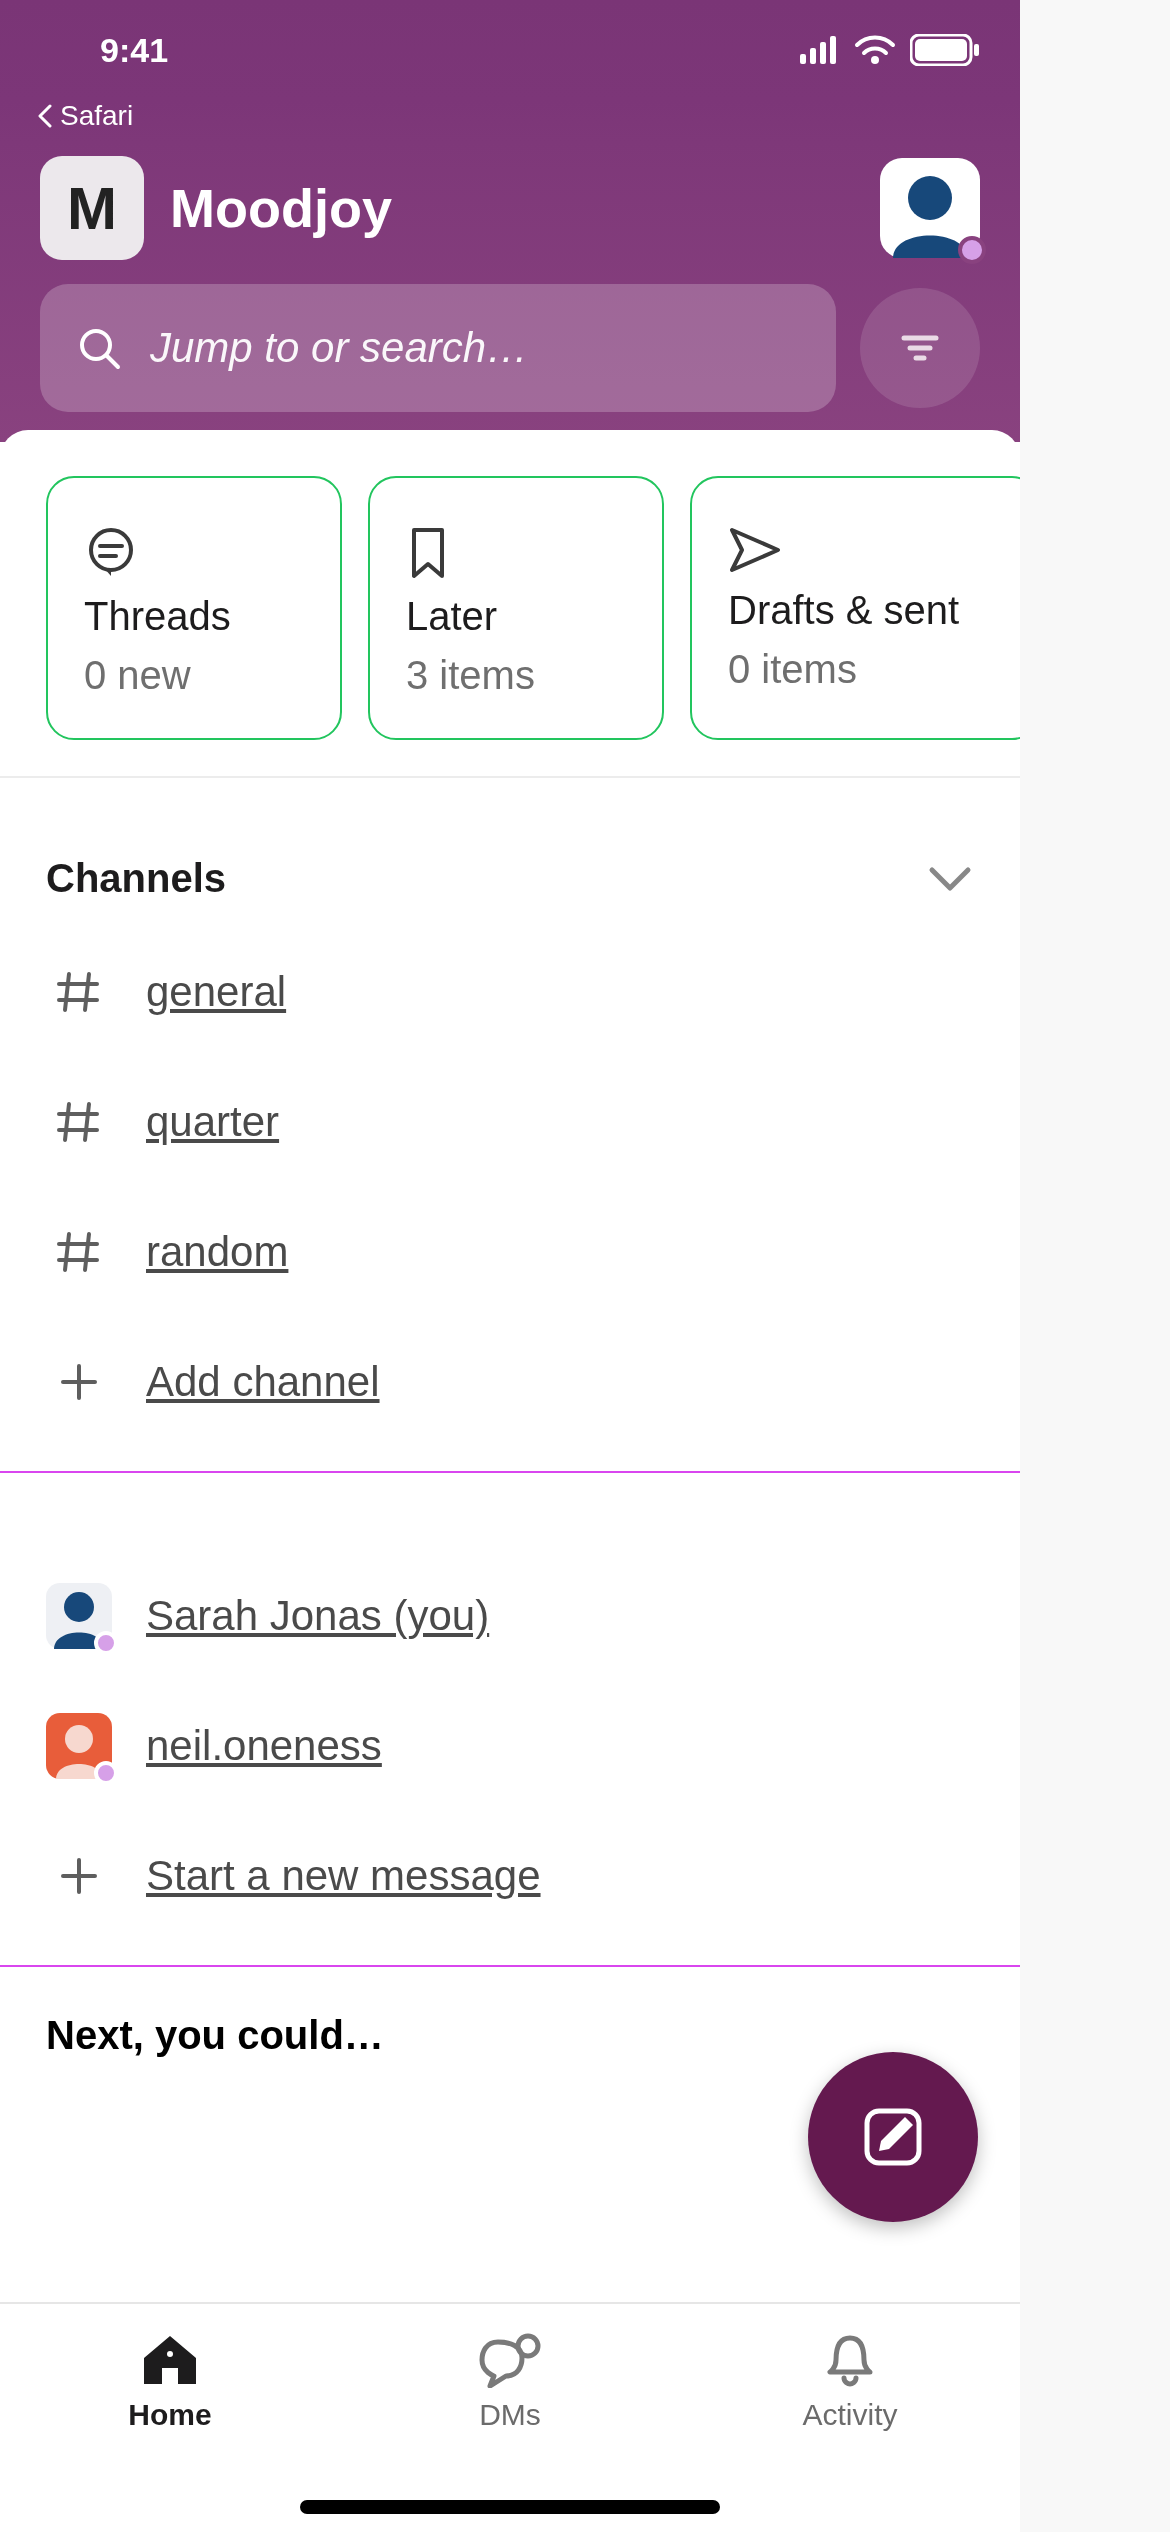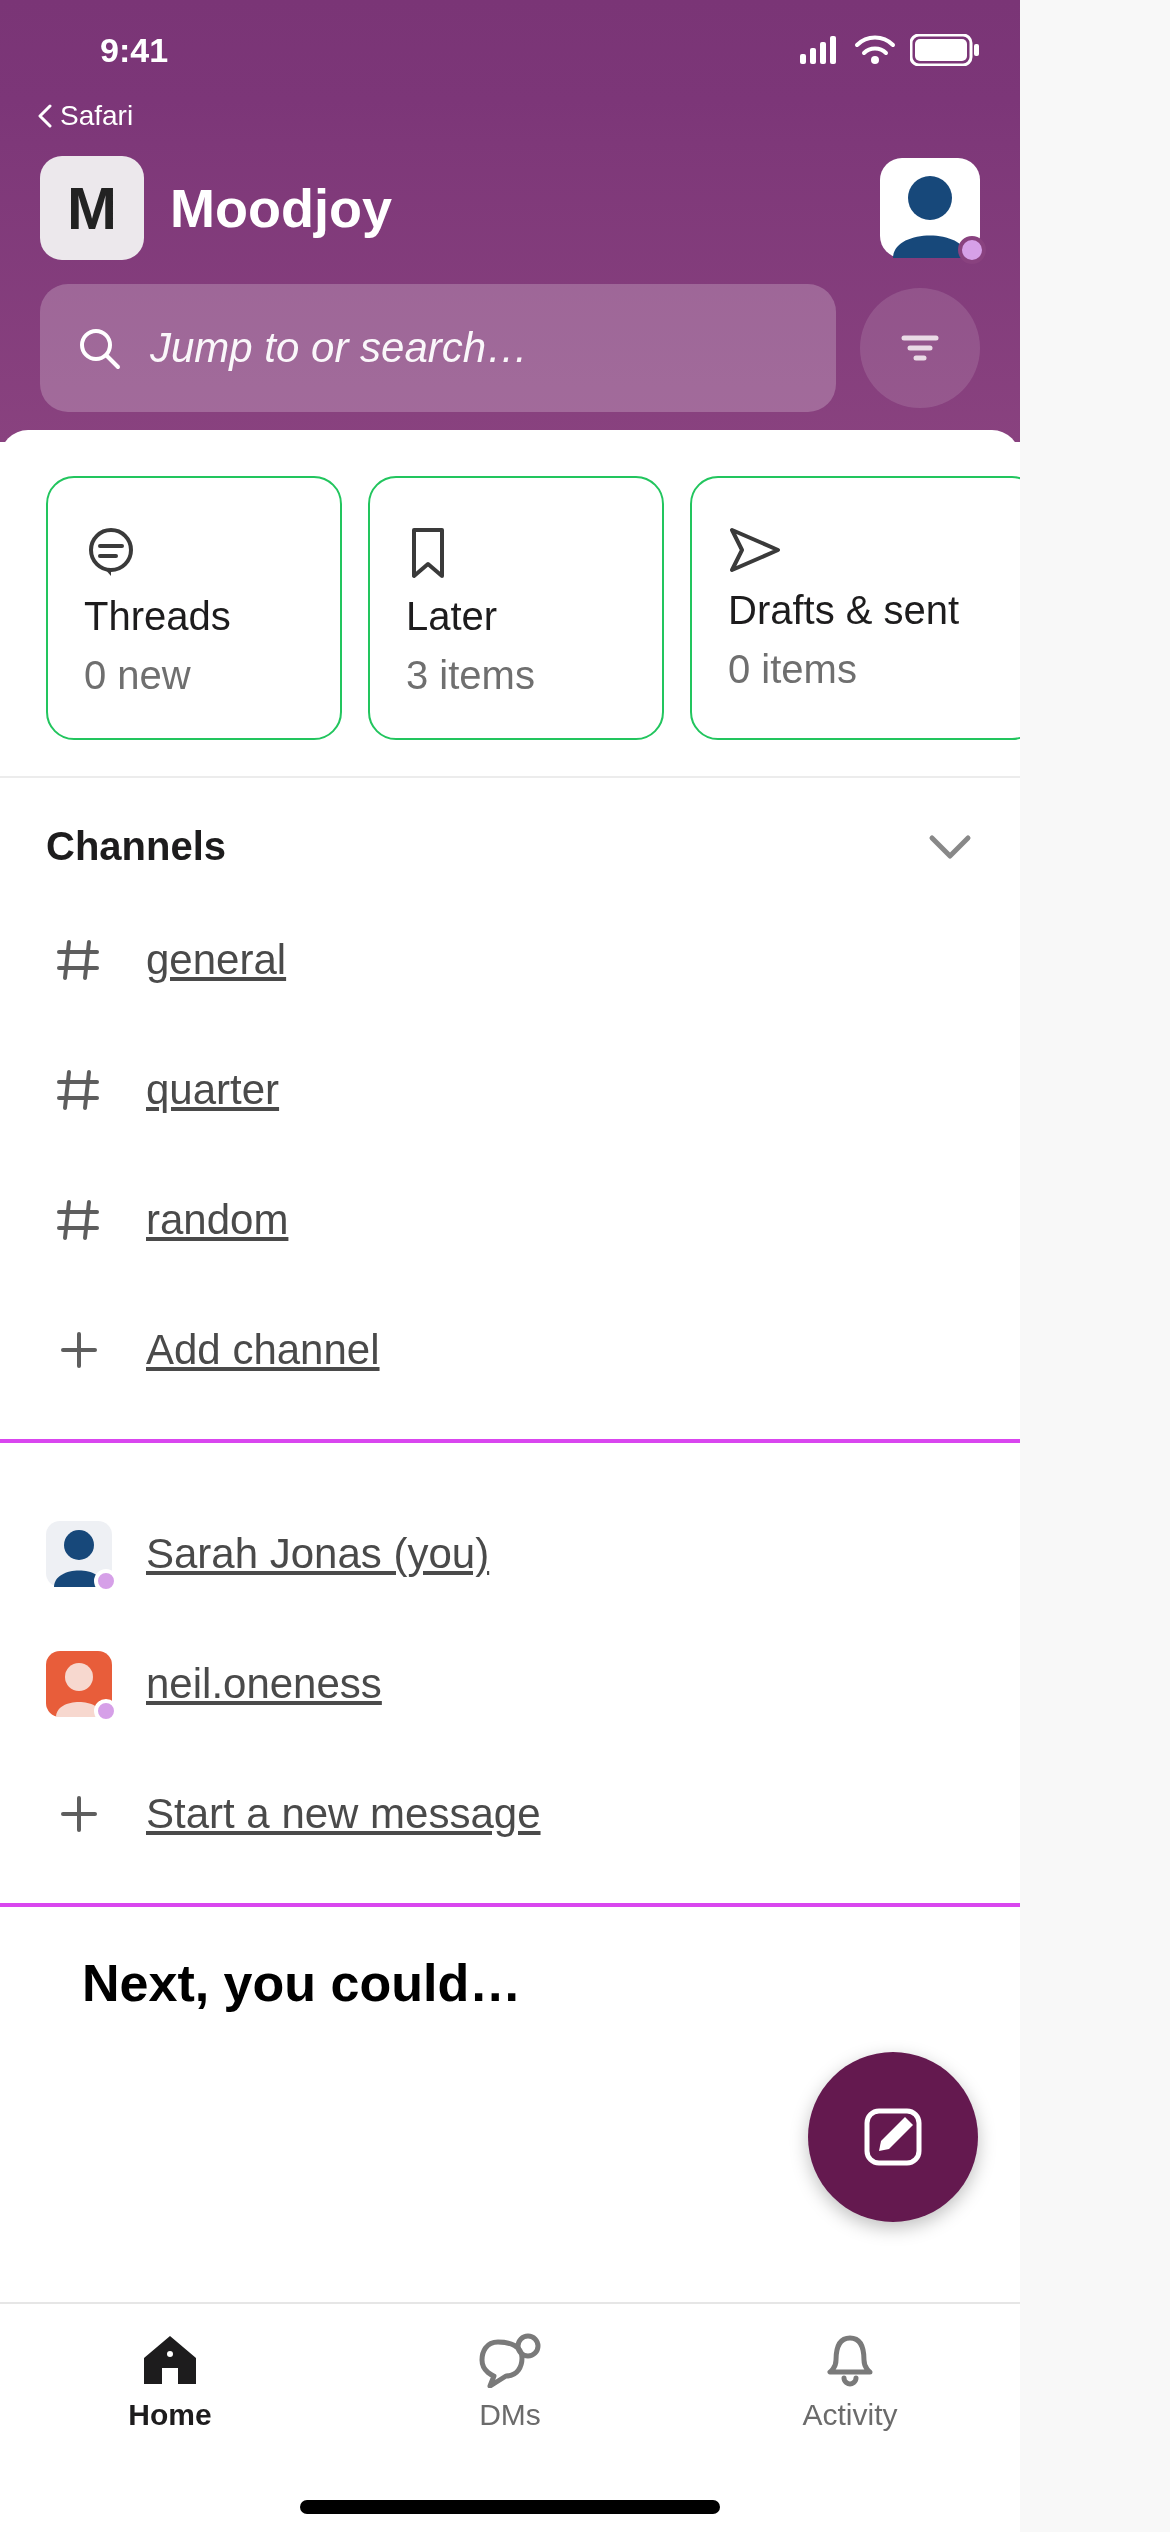--- a/index.html
+++ b/index.html
@@ -23,31 +23,31 @@
   .search-placeholder { color: rgba(255,255,255,0.95); font-size: 42px; }
   .filter-btn { width: 120px; height: 120px; border-radius: 60px; background: rgba(255,255,255,0.12); display: flex; align-items: center; justify-content: center; }
   
   .content { flex: 1; background: #fff; border-top-left-radius: 28px; border-top-right-radius: 28px; margin-top: -12px; overflow-y: auto; }
   .cards-row { display: flex; gap: 26px; padding: 46px 46px 36px 46px; border-bottom: 2px solid #ececec; }
   .card { flex: 0 0 296px; height: 264px; border: 2px solid #22c55e; border-radius: 28px; padding: 48px 36px; display: flex; flex-direction: column; justify-content: flex-start; gap: 14px;}
   .card:last-child{flex:0 0 350px;}
   .card .icon-wrap { height: 62px; display: flex; align-items: center;}
   .card .title { font-size: 40px; color: #1d1c1d; font-weight: 400; }
   .card .sub { font-size: 40px; color: #6f6f6f; }
-  .section { padding: 46px 46px 24px 46px; border-bottom: 4px solid #d946ef; }
+  .section { padding: 46px 46px 24px 46px; border-bottom: 2px solid #d946ef; margin-top: 32px; }
   .section-header { display: flex; align-items: center; justify-content: space-between; margin-bottom: 26px; }
   .section-title { font-size: 40px; font-weight: 800; color: #1d1c1d; }
   .list-item { display: flex; align-items: center; gap: 34px; height: 130px; }
   .list-item .icon-slot { width: 66px; height: 66px; display: flex; align-items: center; justify-content: center; color: #5e5e5e; position: relative; }
   .list-item .label { font-size: 42px; color: #4a4a4a; text-decoration: underline; }
   .dm-avatar { width: 66px; height: 66px; border-radius: 14px; background: #eef0f4; position: relative; overflow: visible; display:flex; align-items:flex-end; justify-content:center;}
   .dm-avatar.orange { background: #e85d3a; }
   .dm-presence { position: absolute; right: -6px; bottom: -6px; width: 24px; height: 24px; border-radius: 50%; background: #d6a0e8; border: 4px solid #fff; }
   .next-section { padding: 46px; }
-  .next-title { font-size: 52px; font-weight: 800; margin-left: 36px; }
+  .next-title { font-size: 40px; font-weight: 800; }
   
   .fab { position: absolute; right: 42px; bottom: 310px; width: 170px; height: 170px; border-radius: 85px; background: #64194f; display: flex; align-items: center; justify-content: center; box-shadow: 0 6px 18px rgba(0,0,0,0.25);}
   
   .bottom-nav { height: 230px; border-top: 2px solid #e6e6e6; background: #fff; display: flex; align-items: flex-start; padding-top: 28px; }
   .nav-item { flex: 1; display: flex; flex-direction: column; align-items: center; gap: 10px; }
   .nav-label { font-size: 30px; color: #6b6b6b; font-weight: 500;}
   .nav-item.active .nav-label { color: #1d1c1d; font-weight: 700; }
   .home-indicator { position: absolute; bottom: 18px; left: 50%; transform: translateX(-50%); width: 420px; height: 14px; background: #000; border-radius: 10px; }
   svg { display: block; }
 </style>

